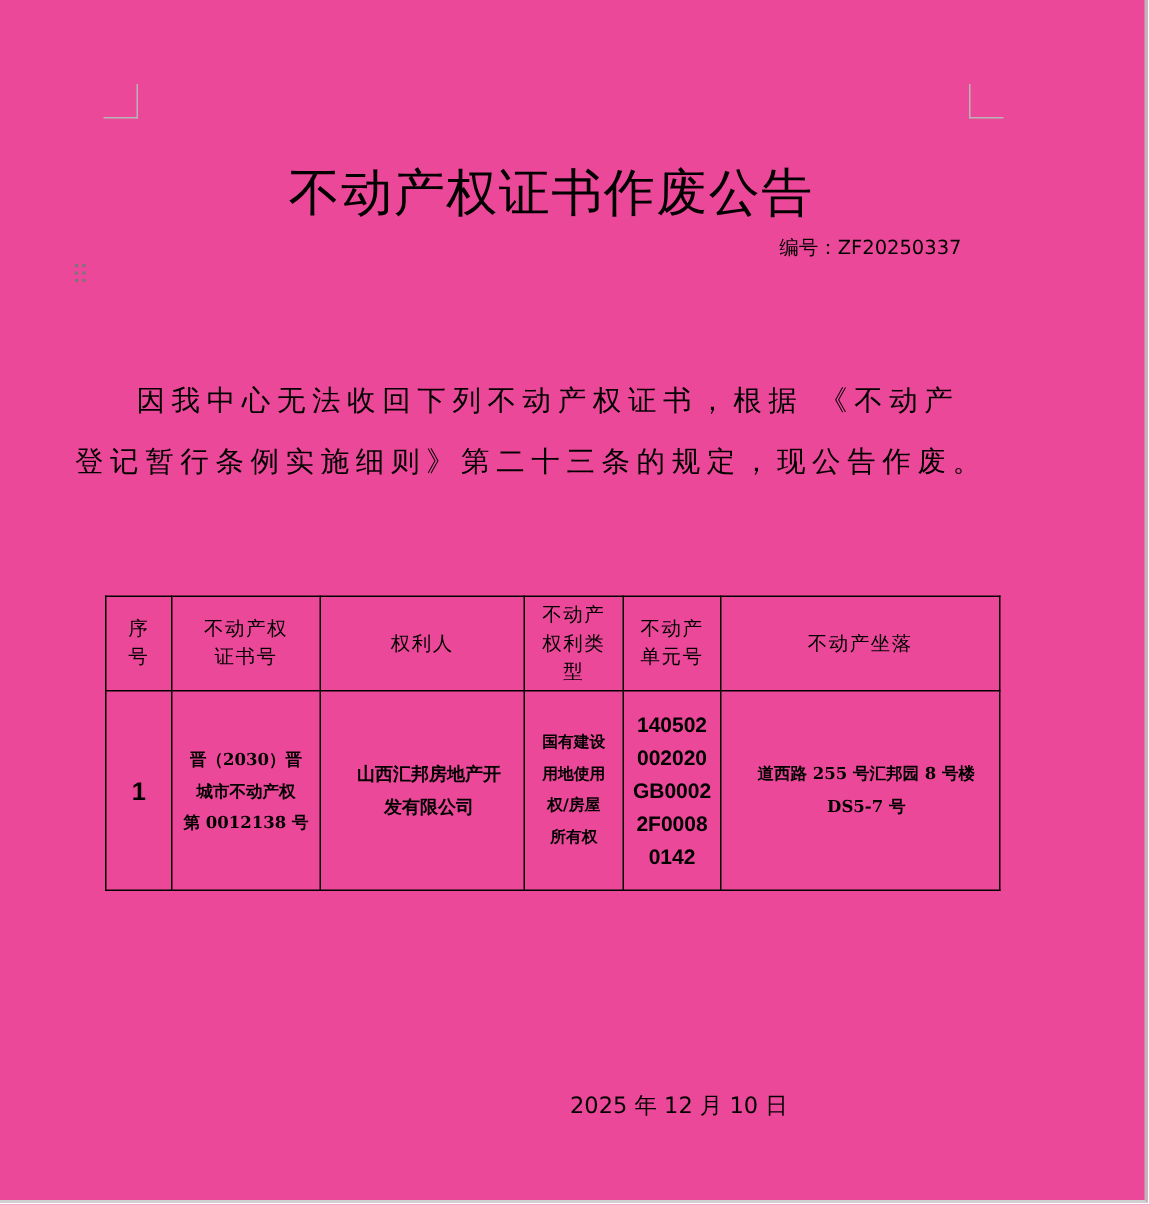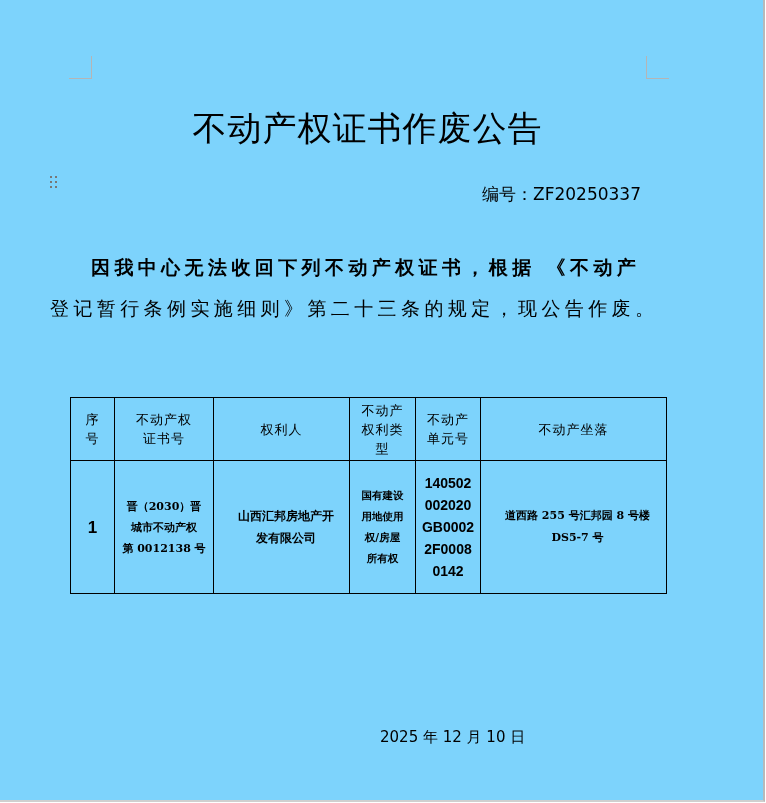--- a/index.html
+++ b/index.html
@@ -4,21 +4,21 @@
   <style>
     html, body { margin: 0; padding: 0; }
     body {
       width: 766px; height: 803px; overflow: hidden;
       background: #ffffff; position: relative;
       font-family: "DejaVu Sans", "Liberation Sans", sans-serif;
       color: #000;
     }
     .page {
       position: absolute; left: 0; top: 0; width: 763px; height: 800px;
-      background: #7dd3fc;
+      background: #ec4899;
       border-right: 2px solid #b9b9b9;
       border-bottom: 2px solid #cfcfcf;
     }
     .crop { position: absolute; width: 22px; height: 22px; }
     .crop.tl { left: 69px; top: 56px; border-right: 1px solid #b5b5b5; border-bottom: 1px solid #b5b5b5; width: 22px; }
     .crop.tr { left: 646px; top: 56px; border-left: 1px solid #b5b5b5; border-bottom: 1px solid #b5b5b5; width: 22px; }
 
     .title {
       position: absolute; left: 0; width: 735px; top: 106px;
       text-align: center; font-size: 34px; letter-spacing: 1px;
@@ -26,30 +26,30 @@
       font-weight: normal;
     }
     .drag-handle {
       position: absolute; left: 50px; top: 176px; width: 10px; height: 14px;
       cursor: move;
     }
     .drag-handle i {
       position: absolute; width: 2px; height: 2px; background: #777;
     }
     .doc-number {
-      position: absolute; right: 122px; top: 183px;
-      font-size: 17px; white-space: nowrap; margin-left: 40px;
+      position: absolute; right: 122px; top: 156px;
+      font-size: 13px; white-space: nowrap; margin-left: 40px;
     }
     .para {
       position: absolute; left: 50px; width: 600px;
       font-size: 19px; letter-spacing: 4.4px; line-height: 46px;
       font-family: "DejaVu Serif", "Liberation Serif", serif;
       white-space: nowrap;
     }
-    .para.l1 { top: 244px; left: 91px; font-weight: bold; }
+    .para.l1 { top: 244px; left: 91px; }
     .para.l2 { top: 285px; }
 
     table.notice {
       position: absolute; left: 70px; top: 397px;
       border-collapse: collapse; table-layout: fixed;
       width: 596px;
     }
     table.notice th, table.notice td {
       border: 1px solid #000; text-align: center; vertical-align: middle;
       padding: 0;

